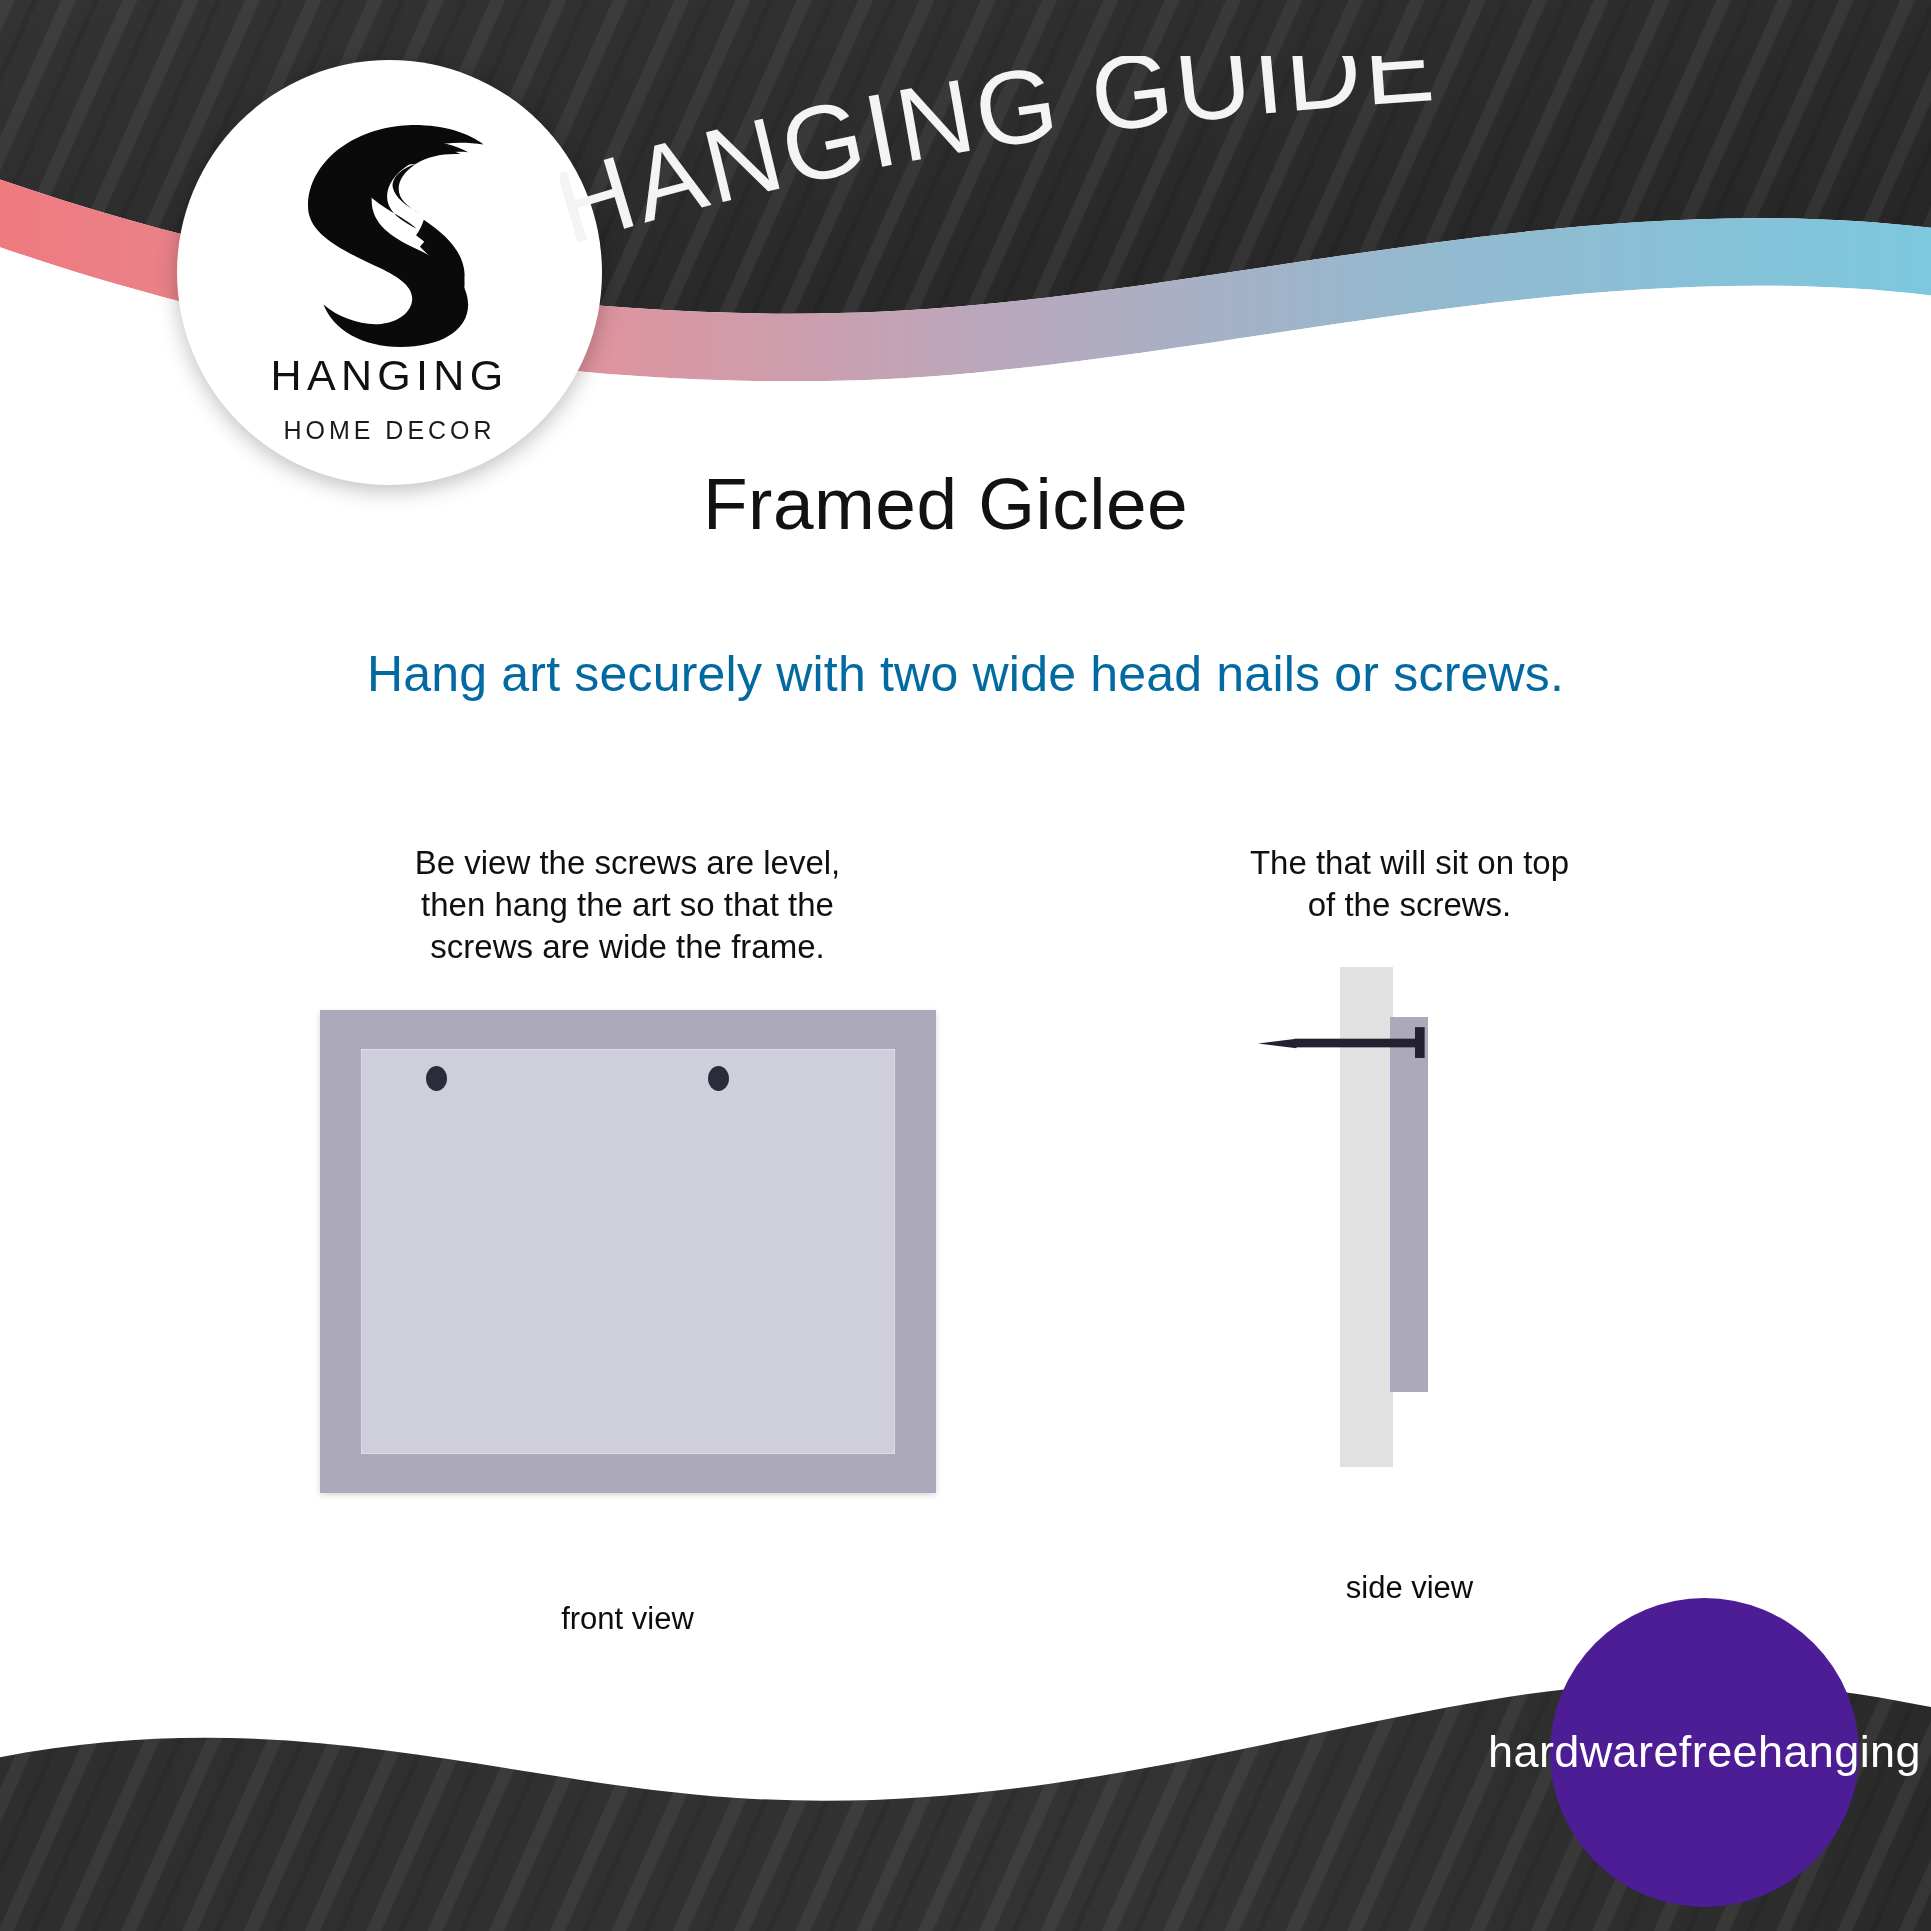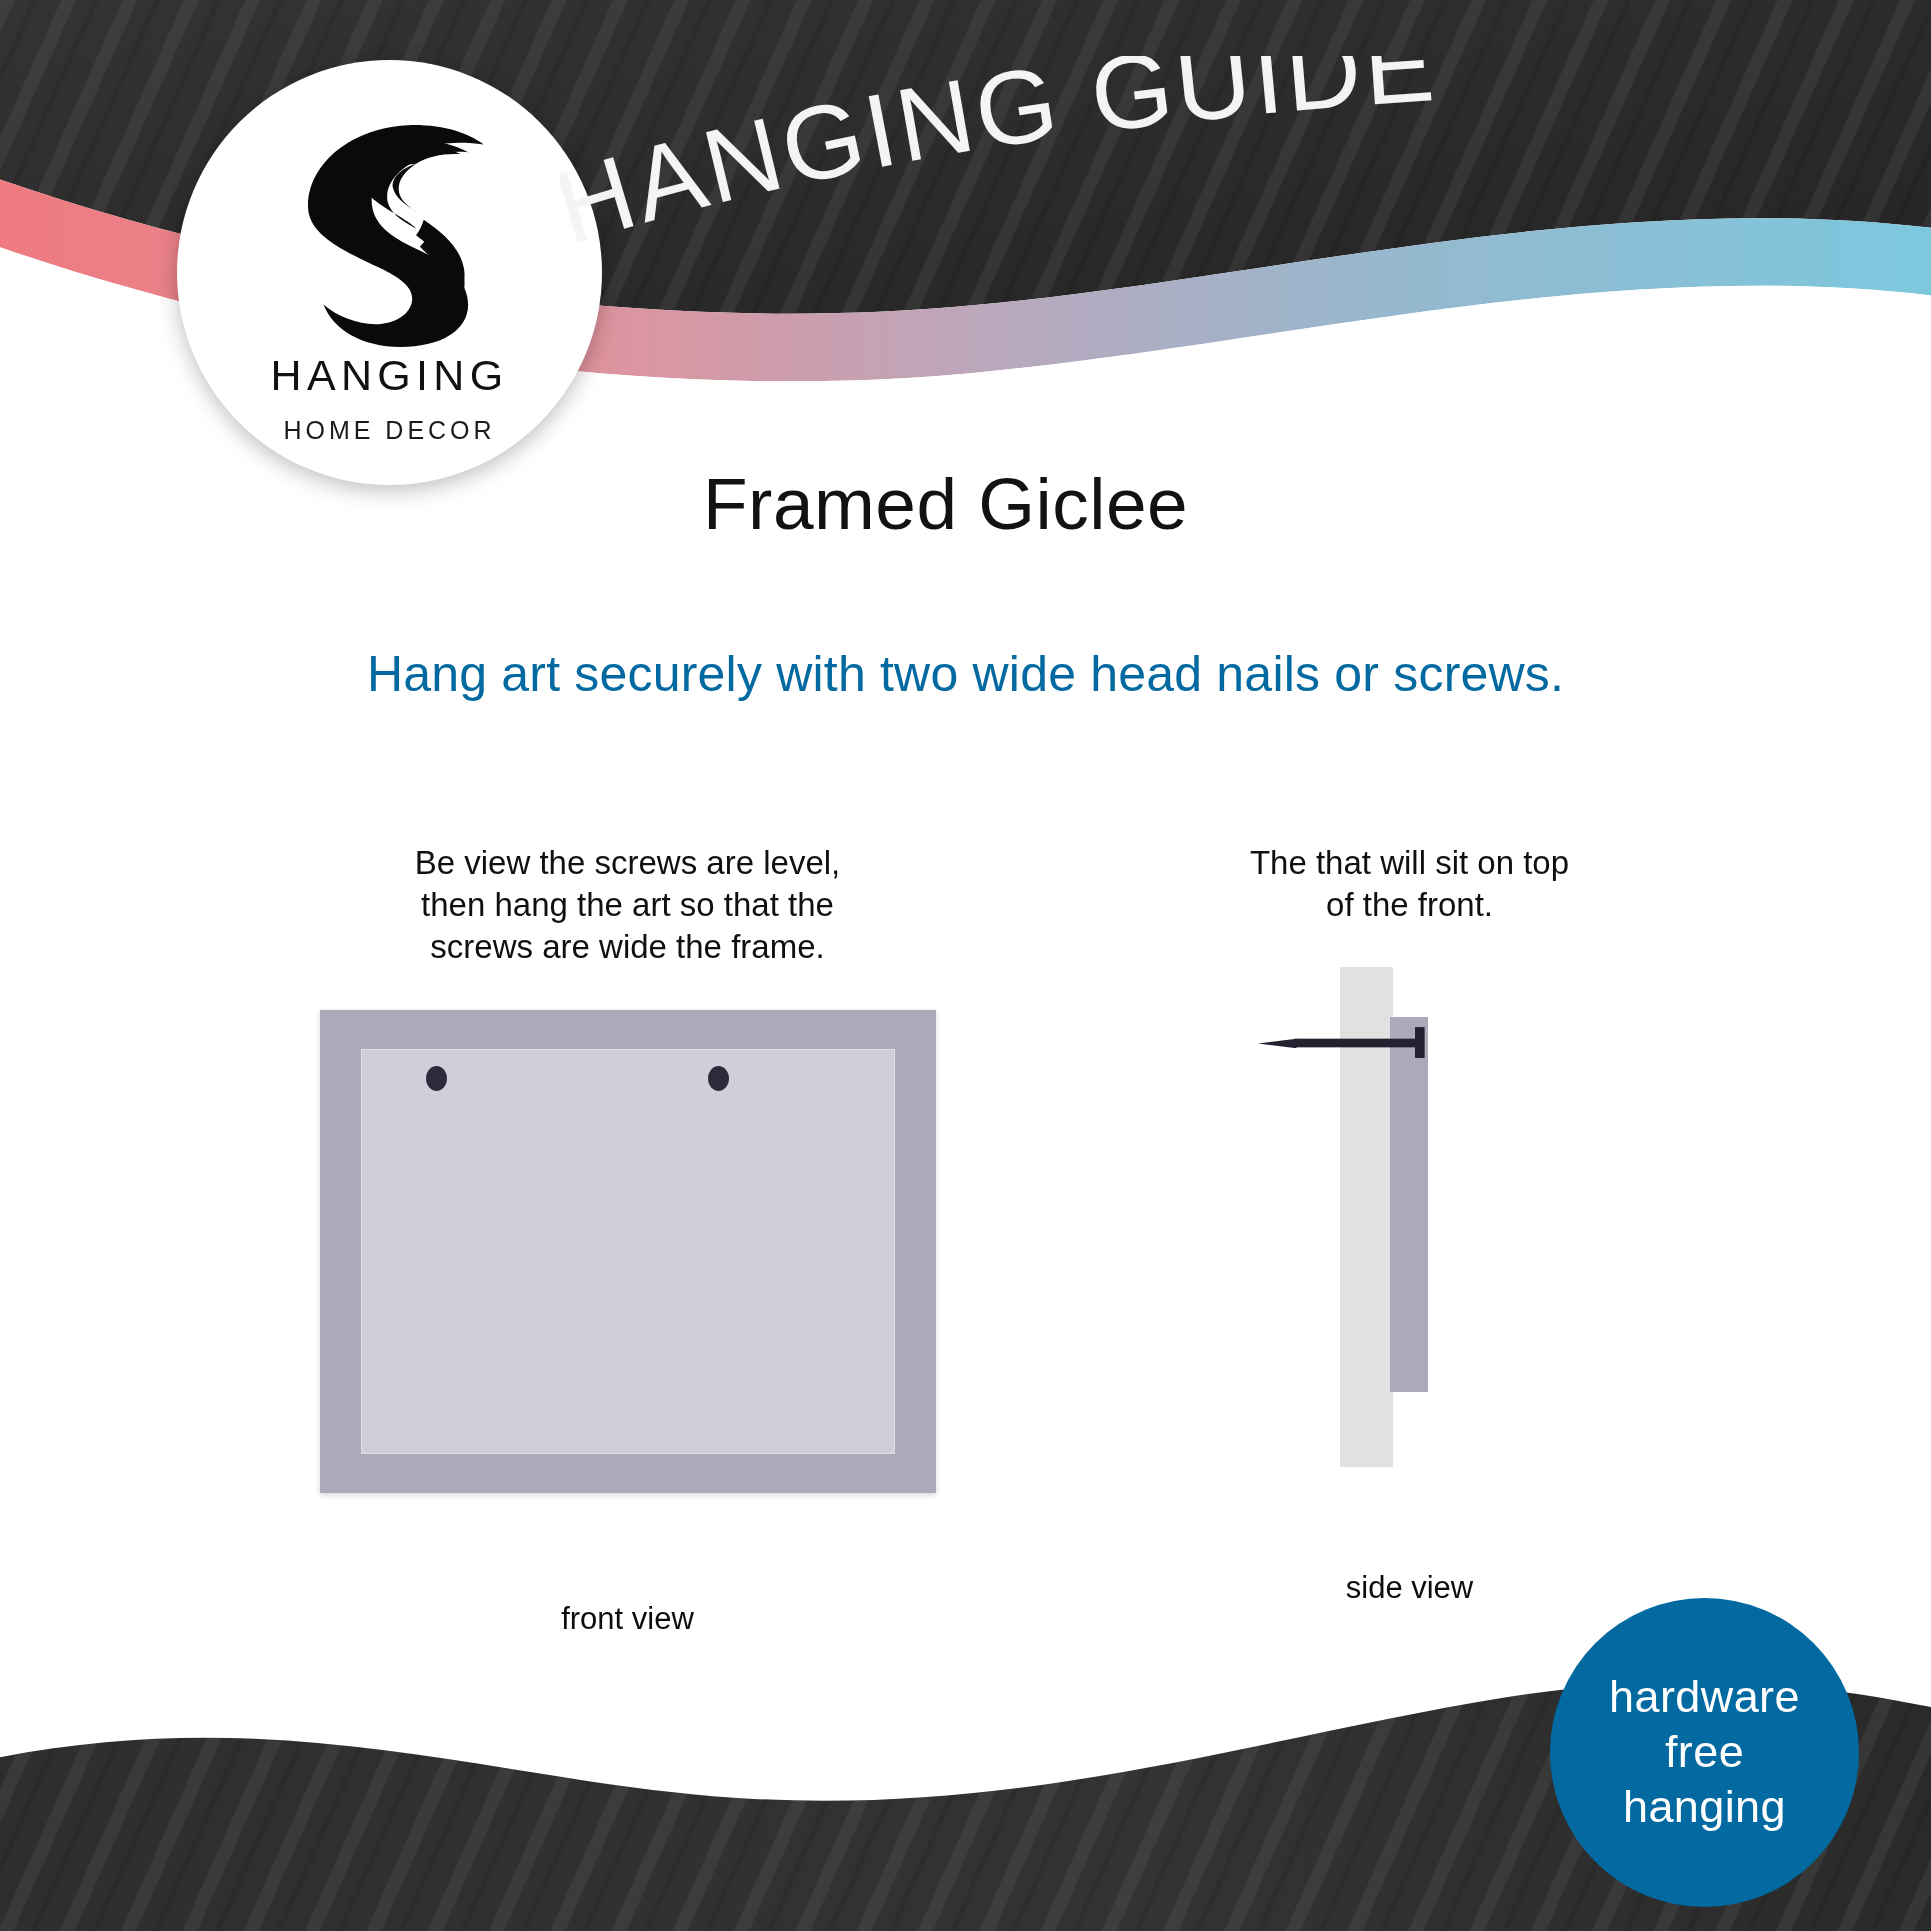--- a/index.html
+++ b/index.html
@@ -181,23 +181,23 @@
   #side-label { margin-top: 62px; }
 
   
   .corner-badge {
     position: absolute;
     left: 1550px;
     top: 1598px;
     width: 309px;
     height: 309px;
     border-radius: 50%;
-    background: #0369a1;
+    background: #4c1d95;
     display: flex;
-    flex-direction: column;
+    flex-direction: row;
     align-items: center;
     justify-content: center;
     color: #ffffff;
   }
   .corner-badge span {
     display: block;
     font-size: 45px;
     line-height: 1.22;
     font-weight: 400;
     letter-spacing: 0.4px;
@@ -333,21 +333,21 @@
       <div class="screw-dot left"></div>
       <div class="screw-dot right"></div>
     </div>
 
     <div class="panel-label" id="front-label">front view</div>
   </div>
 
   <div class="panel" id="panel-side">
     <div class="panel-caption">
       <div>The that will sit on top</div>
-      <div>of the front.</div>
+      <div>of the screws.</div>
     </div>
 
     <div class="side-stage">
       <div class="side-wall"></div>
       <div class="side-frame"></div>
       <svg class="side-nail" viewBox="0 0 190 34">
         <polygon points="0,17 40,12 40,22" fill="#222230"></polygon>
         <rect x="38" y="12" width="130" height="9" fill="#222230"></rect>
         <rect x="163" y="0" width="10" height="32" fill="#222230"></rect>
       </svg>

